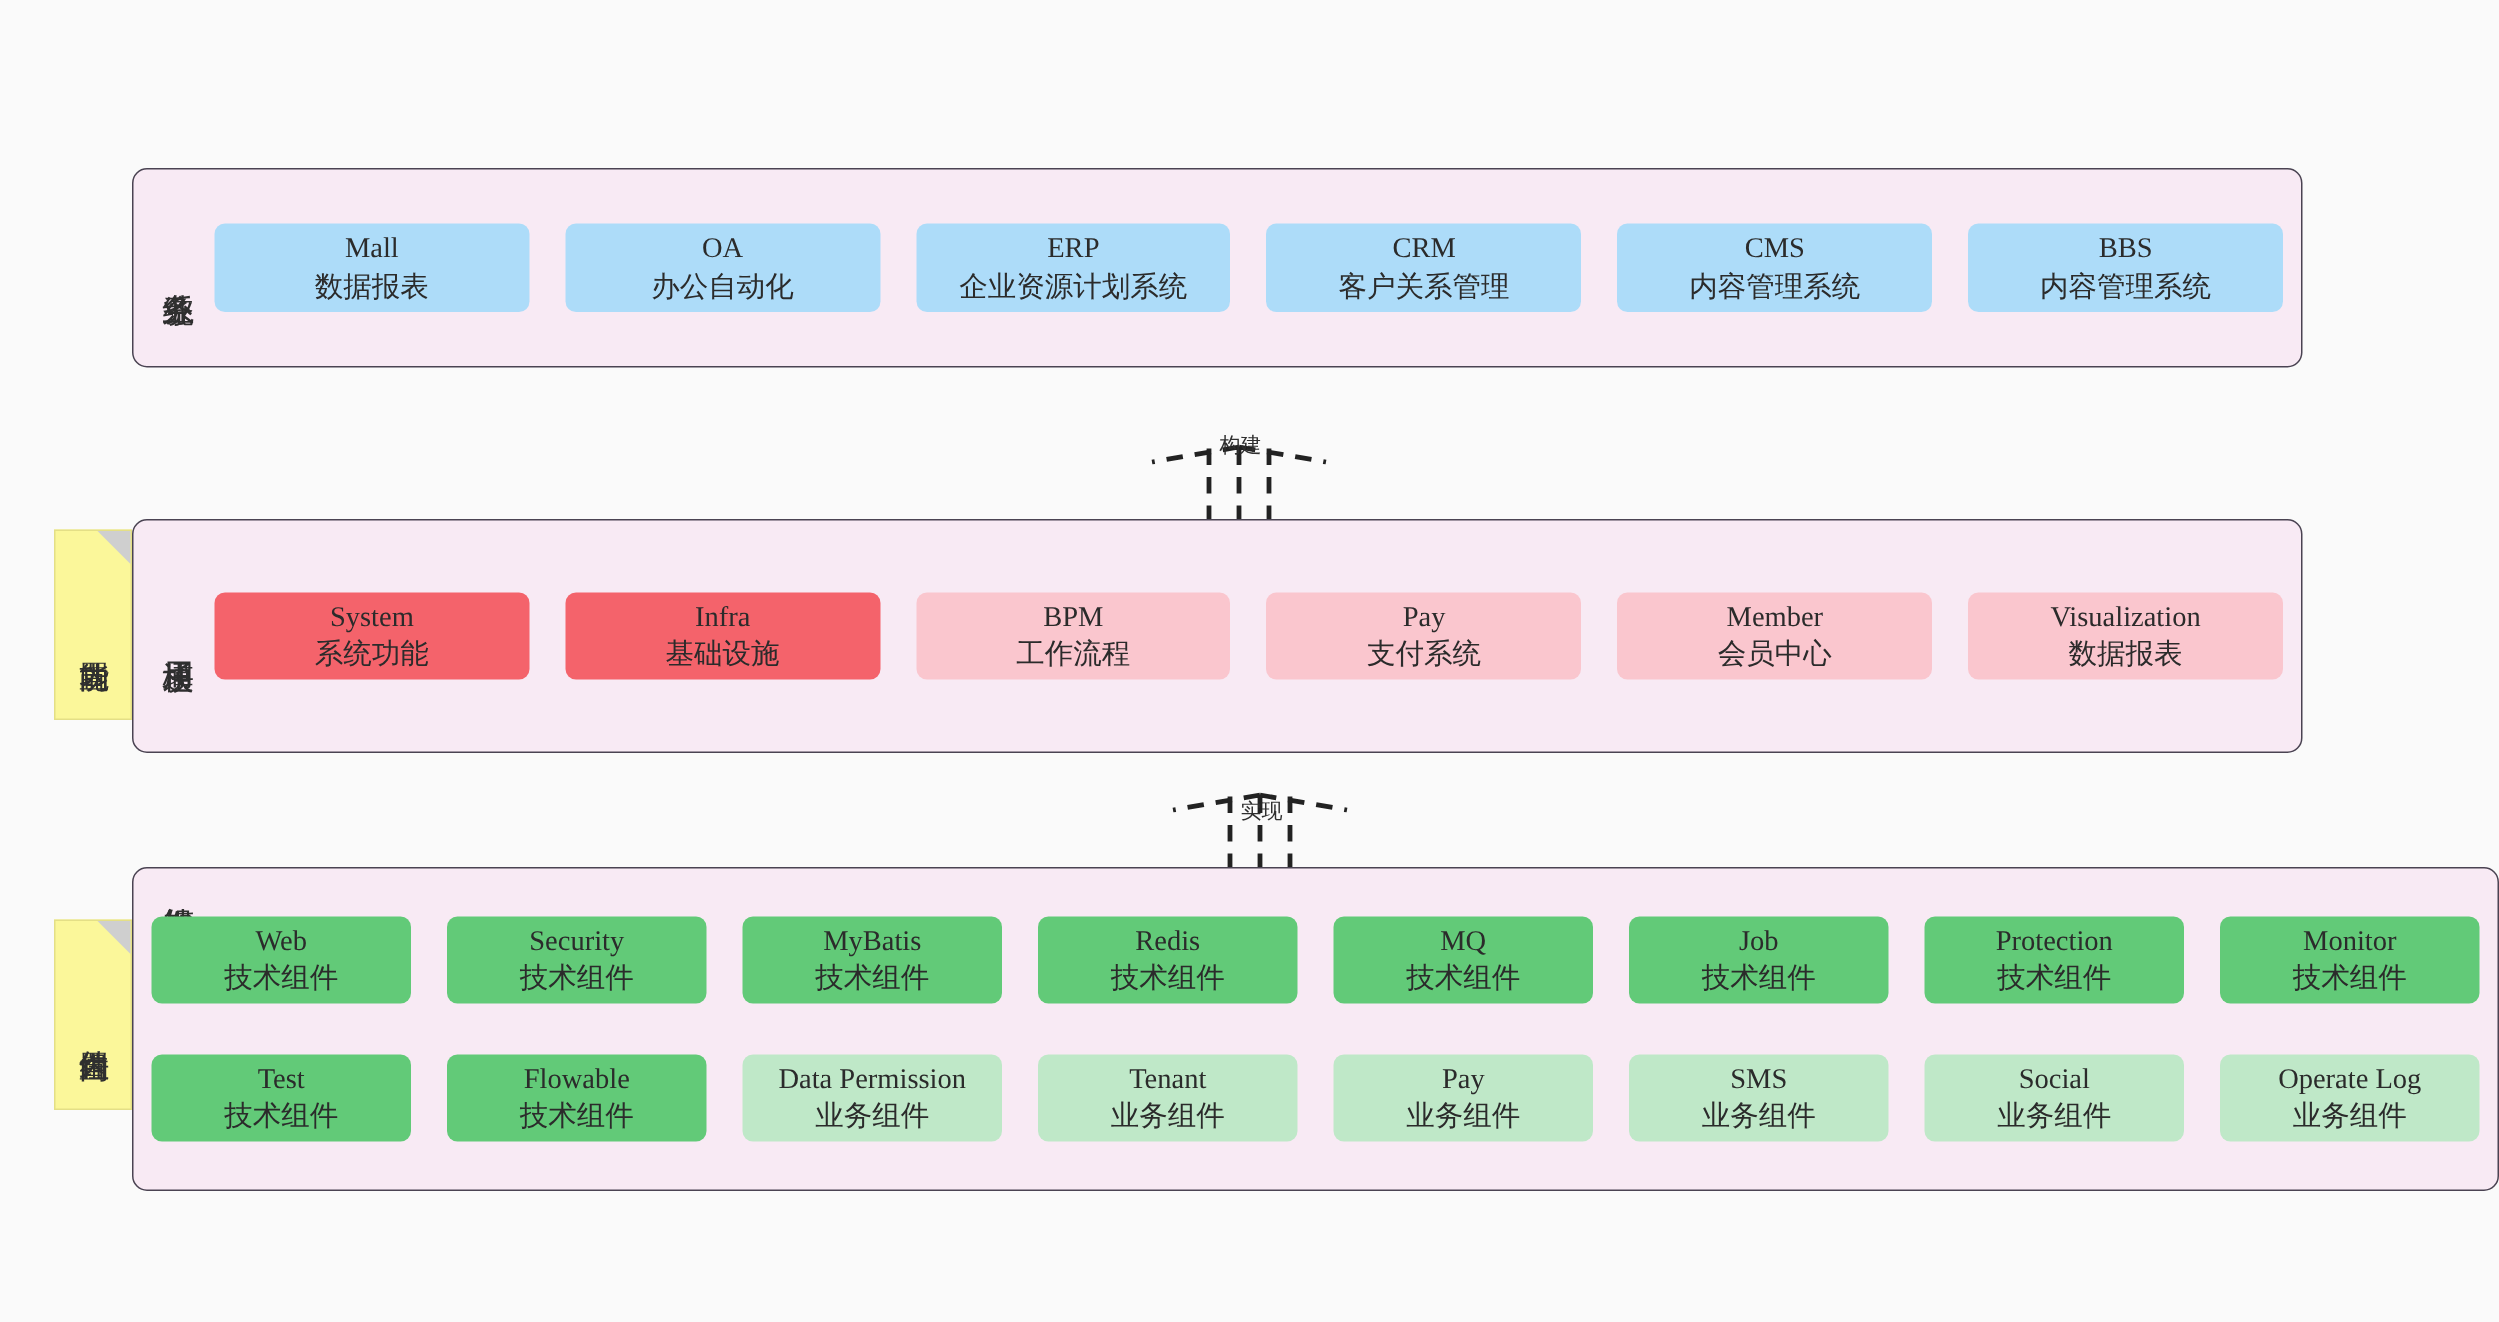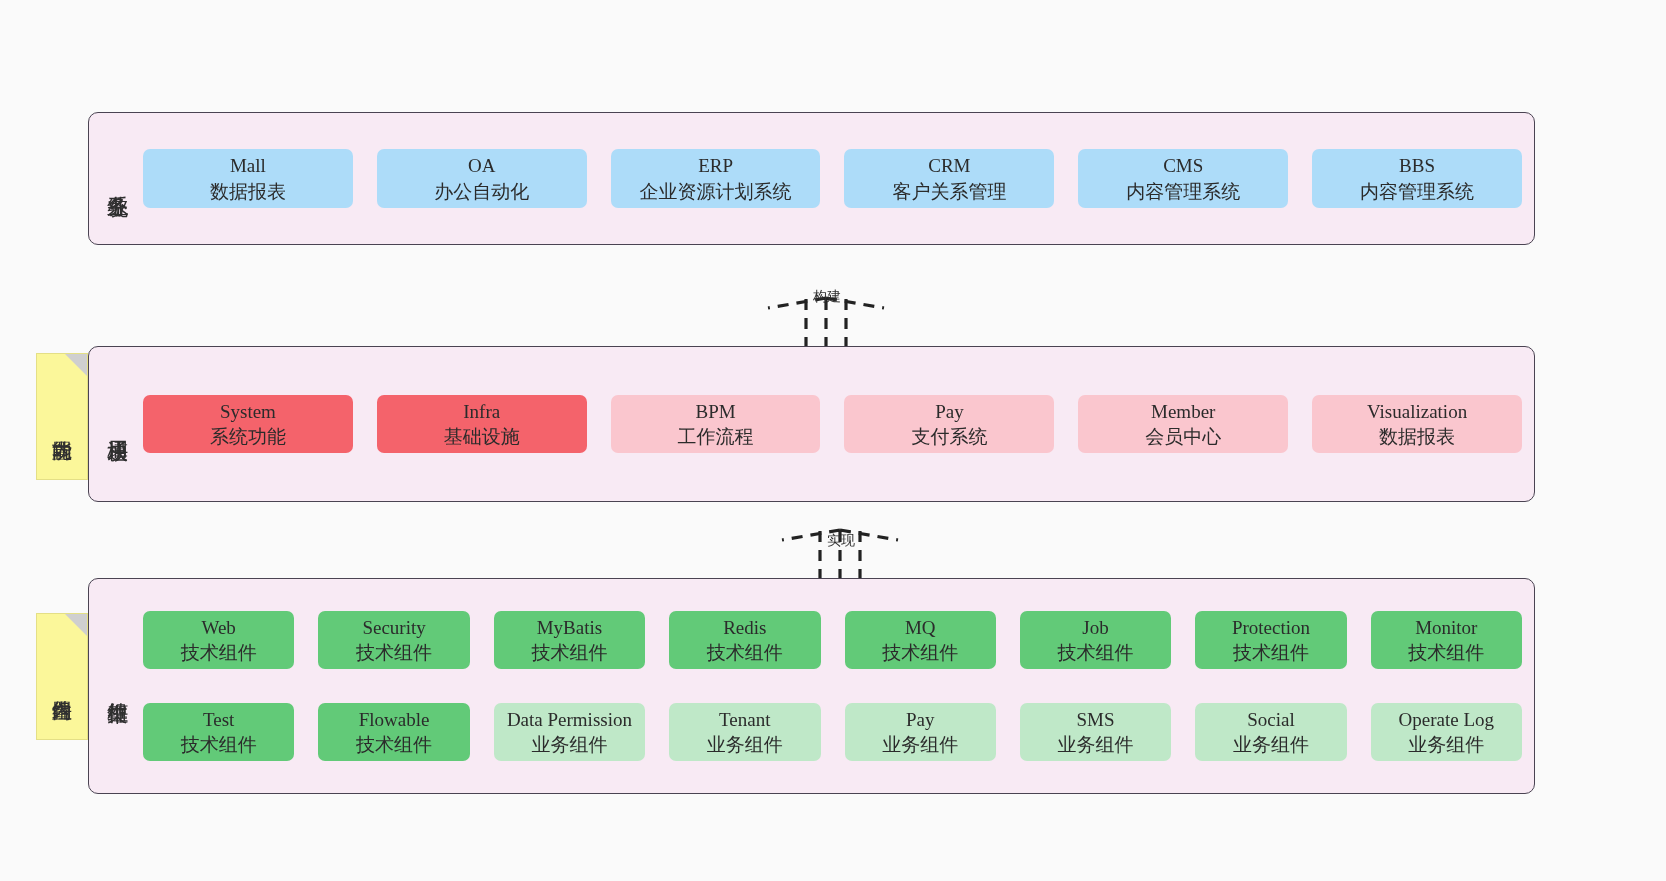--- a/index.html
+++ b/index.html
@@ -217,21 +217,21 @@
     <path d="M 50 90 L 50 40 M 90 90 L 90 40" fill="none" stroke="#222222" stroke-width="3.2" stroke-dasharray="11 8"></path>
     <path d="M 50 90 L 90 90" fill="none" stroke="#222222" stroke-width="3.2" stroke-dasharray="11 8"></path>
   </svg>
   <div class="arrow-label" style="left:827px; top:532px;">实现</div>
 
   <div class="note" style="left:36px; top:613px; width:52px; height:127px;">
     <span class="fold"></span>
     <span>内置组件</span>
   </div>
 
-  <div class="layer" id="layer-framework-components" style="left:88px; top:578px; width:1447px; height:216px;">
+  <div class="layer" id="layer-framework-components" style="left:88px; top:578px; width:1578px; height:216px;flex-direction:column;">
     <div class="layer-title">框架组件</div>
     <div class="layer-body">
 
       <div class="row" style="height:78px;">
         <div class="card c-green">
           <span class="l1">Web</span>
           <span class="l2">技术组件</span>
         </div>
         <div class="card c-green">
           <span class="l1">Security</span>

